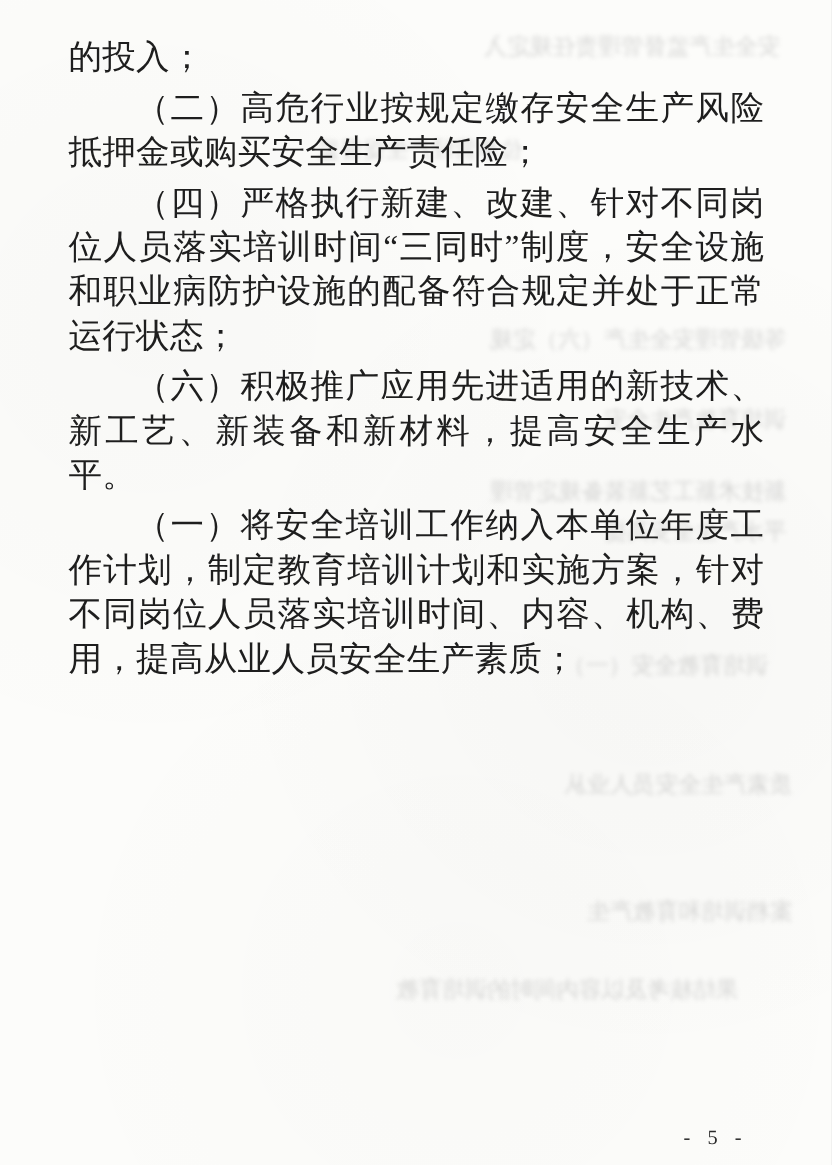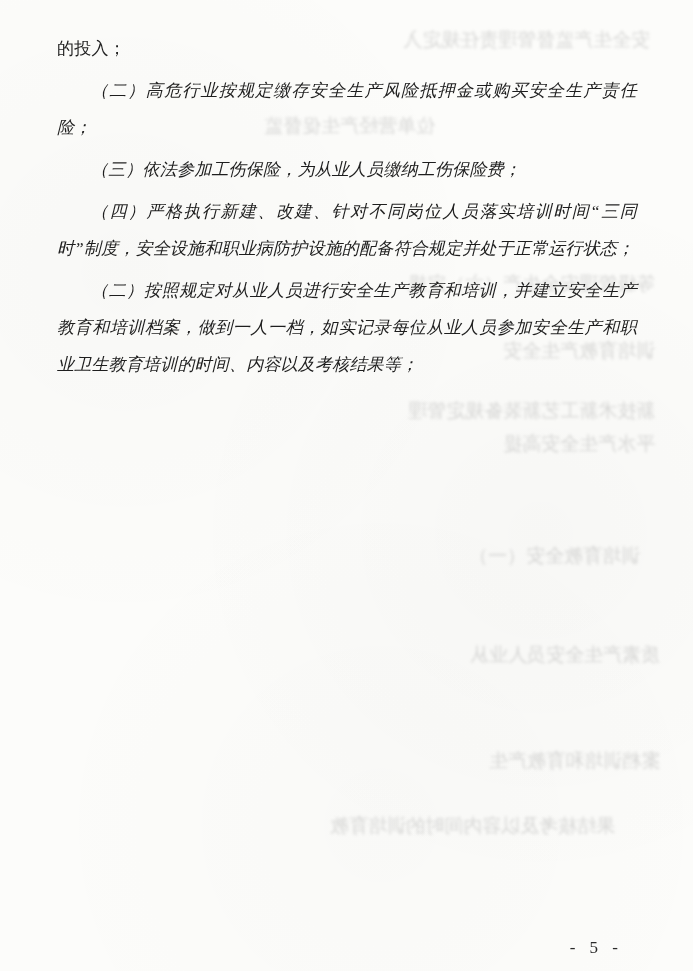--- a/index.html
+++ b/index.html
@@ -30,30 +30,29 @@
   }
   .body-text {
     position: absolute;
     left: 57px;
     top: 30px;
     width: 580px;
     z-index: 2;
   }
   p.para {
     margin: 0 0 5px 0;
-    font-size: 17px;
+    font-size: 28px;
     line-height: 37px;
     text-align: justify;
     text-justify: inter-character;
     word-break: break-all;
     letter-spacing: 0.2px;
   }
   p.para.indent {
     text-indent: 2em;
-    font-style: italic;
   }
   .article-no {
     font-family: "Liberation Sans", "DejaVu Sans", sans-serif;
     font-weight: bold;
     margin-right: 0.9em;
   }
   .bleed-layer {
     position: absolute;
     inset: 0;
     z-index: 1;
@@ -95,18 +94,18 @@
       <div class="bleed" style="top: 398px; left: 305px; width: 350px;">新技术新工艺新装备规定管理</div>
       <div class="bleed" style="top: 431px; left: 430px; width: 225px;">平水产生全安高提</div>
       <div class="bleed" style="top: 543px; left: 350px; width: 290px;">训培育教全安（一）</div>
       <div class="bleed" style="top: 642px; left: 420px; width: 240px;">质素产生全安员人业从</div>
       <div class="bleed" style="top: 748px; left: 430px; width: 230px;">案档训培和育教产生</div>
       <div class="bleed" style="top: 813px; left: 245px; width: 370px;">果结核考及以容内间时的训培育教</div>
     </div>
   <div class="body-text">
       <p class="para">的投入；</p>
       <p class="para indent">（二）高危行业按规定缴存安全生产风险抵押金或购买安全生产责任险；</p>
-      <p class="para indent">（三）依法参加工伤保险，为从业人员缴纳工伤保险费；</p>
       <p class="para indent">（四）严格执行新建、改建、针对不同岗位人员落实培训时间“三同时”制度，安全设施和职业病防护设施的配备符合规定并处于正常运行状态；</p>
-      <p class="para indent">（二）按照规定对从业人员进行安全生产教育和培训，并建立安全生产教育和培训档案，做到一人一档，如实记录每位从业人员参加安全生产和职业卫生教育培训的时间、内容以及考核结果等；</p>
+      <p class="para indent">（六）积极推广应用先进适用的新技术、新工艺、新装备和新材料，提高安全生产水平。</p>
+      <p class="para indent">（一）将安全培训工作纳入本单位年度工作计划，制定教育培训计划和实施方案，针对不同岗位人员落实培训时间、内容、机构、费用，提高从业人员安全生产素质；</p>
     </div>
   <div class="page-number">- 5 -</div>
 </div>
 
 </body></html>

